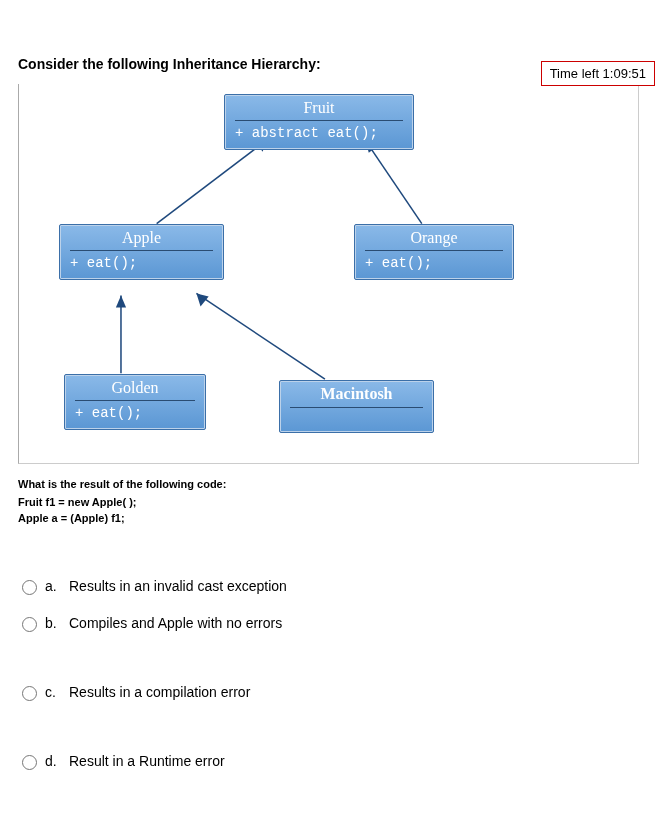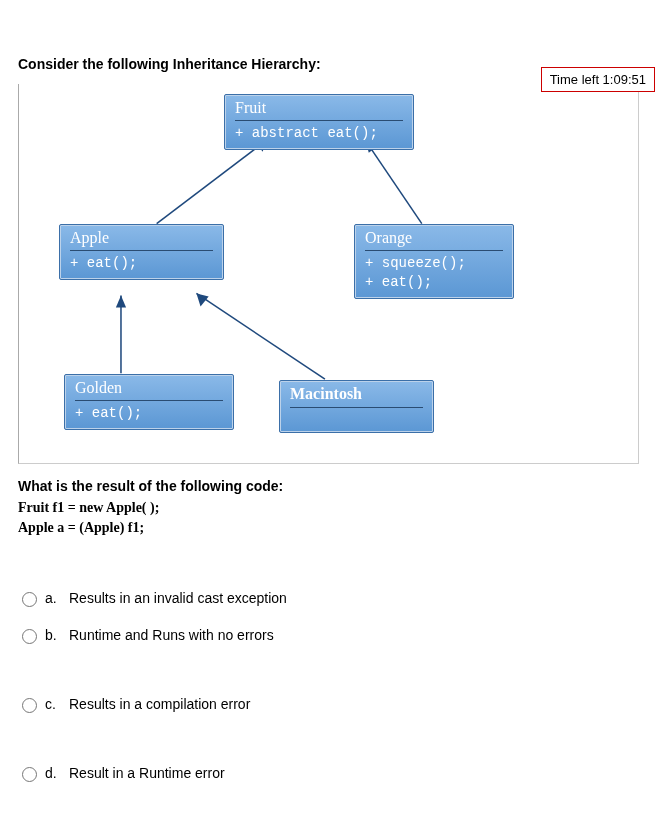--- a/index.html
+++ b/index.html
@@ -16,21 +16,21 @@
     .heading {
       font-weight: bold;
       font-size: 14px;
       padding: 12px 0 8px 18px;
       color: #000;
       margin-top: 44px;
     }
     .timer-box {
       position: absolute;
       right: 2px;
-      top: 67px;
+      top: 61px;
       border: 1px solid #c00;
       background: #fff;
       padding: 4px 8px;
       font-size: 13px;
       color: #000;
       z-index: 5;
     }
     .diagram-wrap {
       margin: 4px 18px 0 18px;
       border-left: 1px solid #aaa;
@@ -53,20 +53,21 @@
       line-height: 1.35em;
       box-shadow: 0 0 0 1px #bcd2ea inset;
     }
     .uml-box .uml-name {
       font-family: "Palatino Linotype", "Book Antiqua", serif;
       font-size: 16px;
       padding-bottom: 2px;
       border-bottom: 1px solid #2a4c72;
       margin-bottom: 3px;
       display: block;
+      text-align: center;
     }
     .uml-box.nameonly .uml-name {
       border-bottom: 1px solid #2a4c72;
       margin-bottom: 0;
       padding-bottom: 3px;
     }
     .uml-method { white-space: pre; display: block; }
     .arrow-svg {
       position: absolute;
       top: 0; left: 0;
@@ -76,25 +77,25 @@
     .arrow-svg line {
       stroke: #1f497d;
       stroke-width: 1.5;
     }
     .arrow-svg polygon {
       fill: #1f497d;
     }
     
     .qtext {
       padding: 14px 18px 0 18px;
-      font-size: 14px;
+      font-size: 11px;
       color: #000;
     }
     .qtext .bold { font-weight: bold; display: block; margin-bottom: 6px; }
-    .codeLine { font-weight: bold; display: block; margin-bottom: 4px; font-family: Liberation Serif, serif; }
+    .codeLine { font-weight: bold; display: block; margin-bottom: 4px; }
     
     .options {
       padding: 22px 18px 0 22px;
     }
     .opt {
       display: flex;
       align-items: flex-start;
       padding: 8px 0 12px 0;
       font-size: 14px;
       color: #000;
@@ -138,25 +139,24 @@
     <span class="uml-method">+ abstract eat();</span>
   </div>
 
   <div class="uml-box" style="left:40px; top:140px; width:165px;">
     <span class="uml-name">Apple</span>
     <span class="uml-method">+ eat();</span>
   </div>
 
   <div class="uml-box" style="left:335px; top:140px; width:160px;">
     <span class="uml-name">Orange</span>
-    <span class="uml-method">+ squeeze();</span>
     <span class="uml-method">+ eat();</span>
   </div>
 
-  <div class="uml-box" style="left:45px; top:290px; width:170px;">
+  <div class="uml-box" style="left:45px; top:290px; width:142px;">
     <span class="uml-name">Golden</span>
     <span class="uml-method">+ eat();</span>
   </div>
 
   <div class="uml-box nameonly" style="left:260px; top:296px; width:155px; padding-bottom:24px;font-weight:bold;">
     <span class="uml-name">Macintosh</span>
   </div>
 
 </div>
 
@@ -170,21 +170,21 @@
 
   <label class="opt" style="margin-top:20px;">
     <input type="radio" name="ans" style="">
     <span class="letter">a.</span>
     <span class="text">Results in an invalid cast exception</span>
   </label>
 
   <label class="opt">
     <input type="radio" name="ans" style="">
     <span class="letter">b.</span>
-    <span class="text">Runtime and Runs with no errors</span>
+    <span class="text">Compiles and Apple with no errors</span>
   </label>
 
   <label class="opt gap">
     <input type="radio" name="ans" style="">
     <span class="letter">c.</span>
     <span class="text">Results in a compilation error</span>
   </label>
 
   <label class="opt gap">
     <input type="radio" name="ans" style="">

